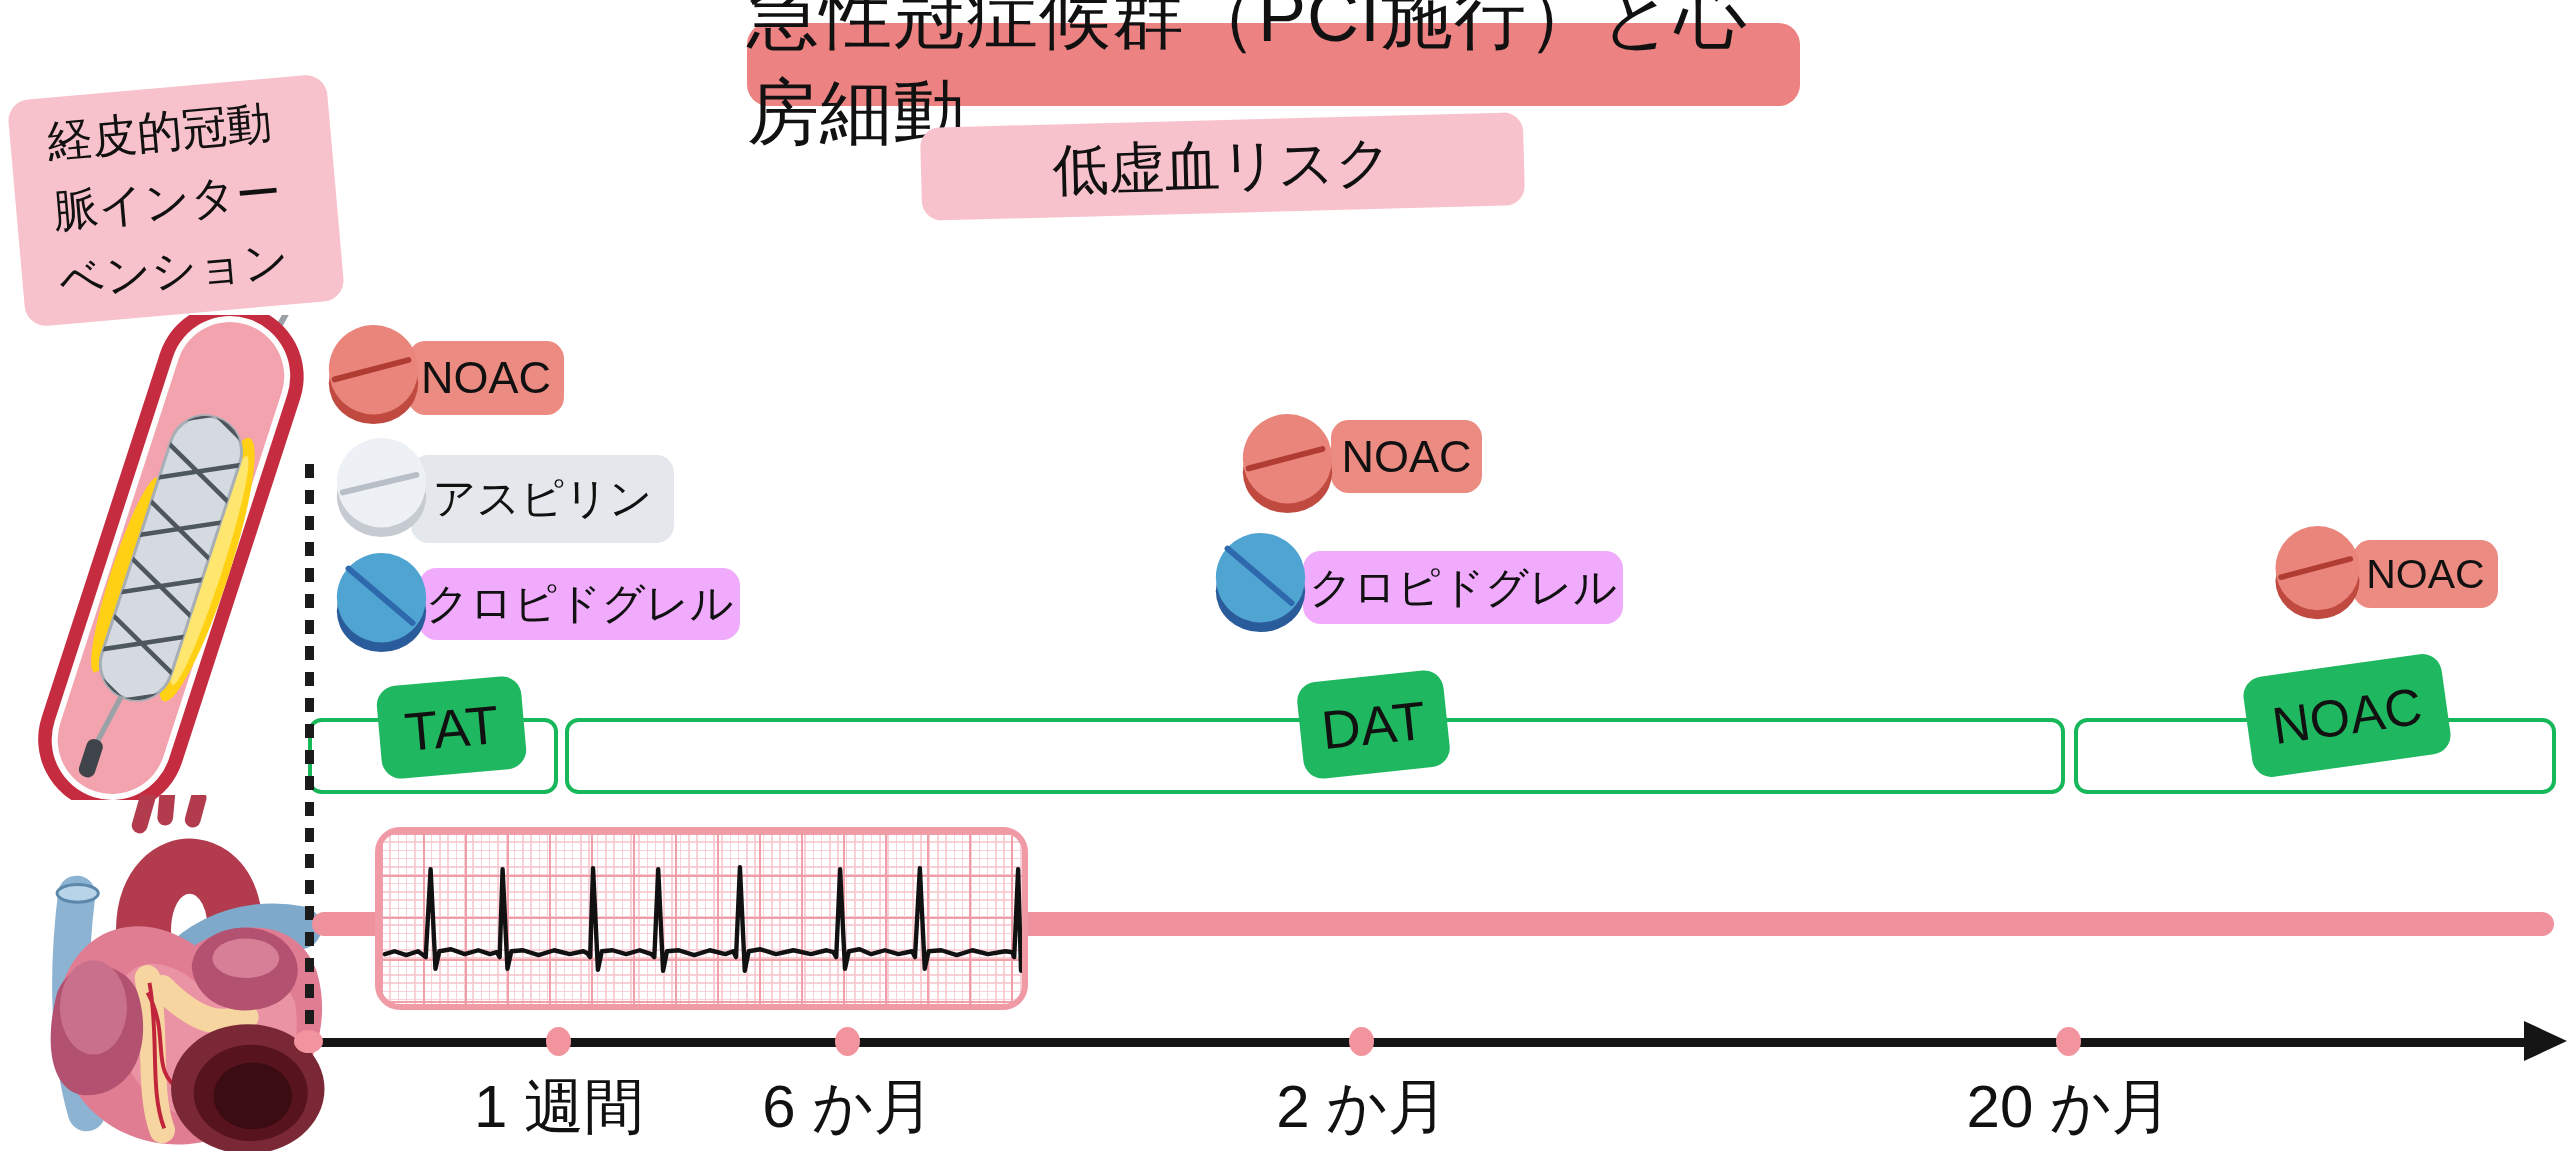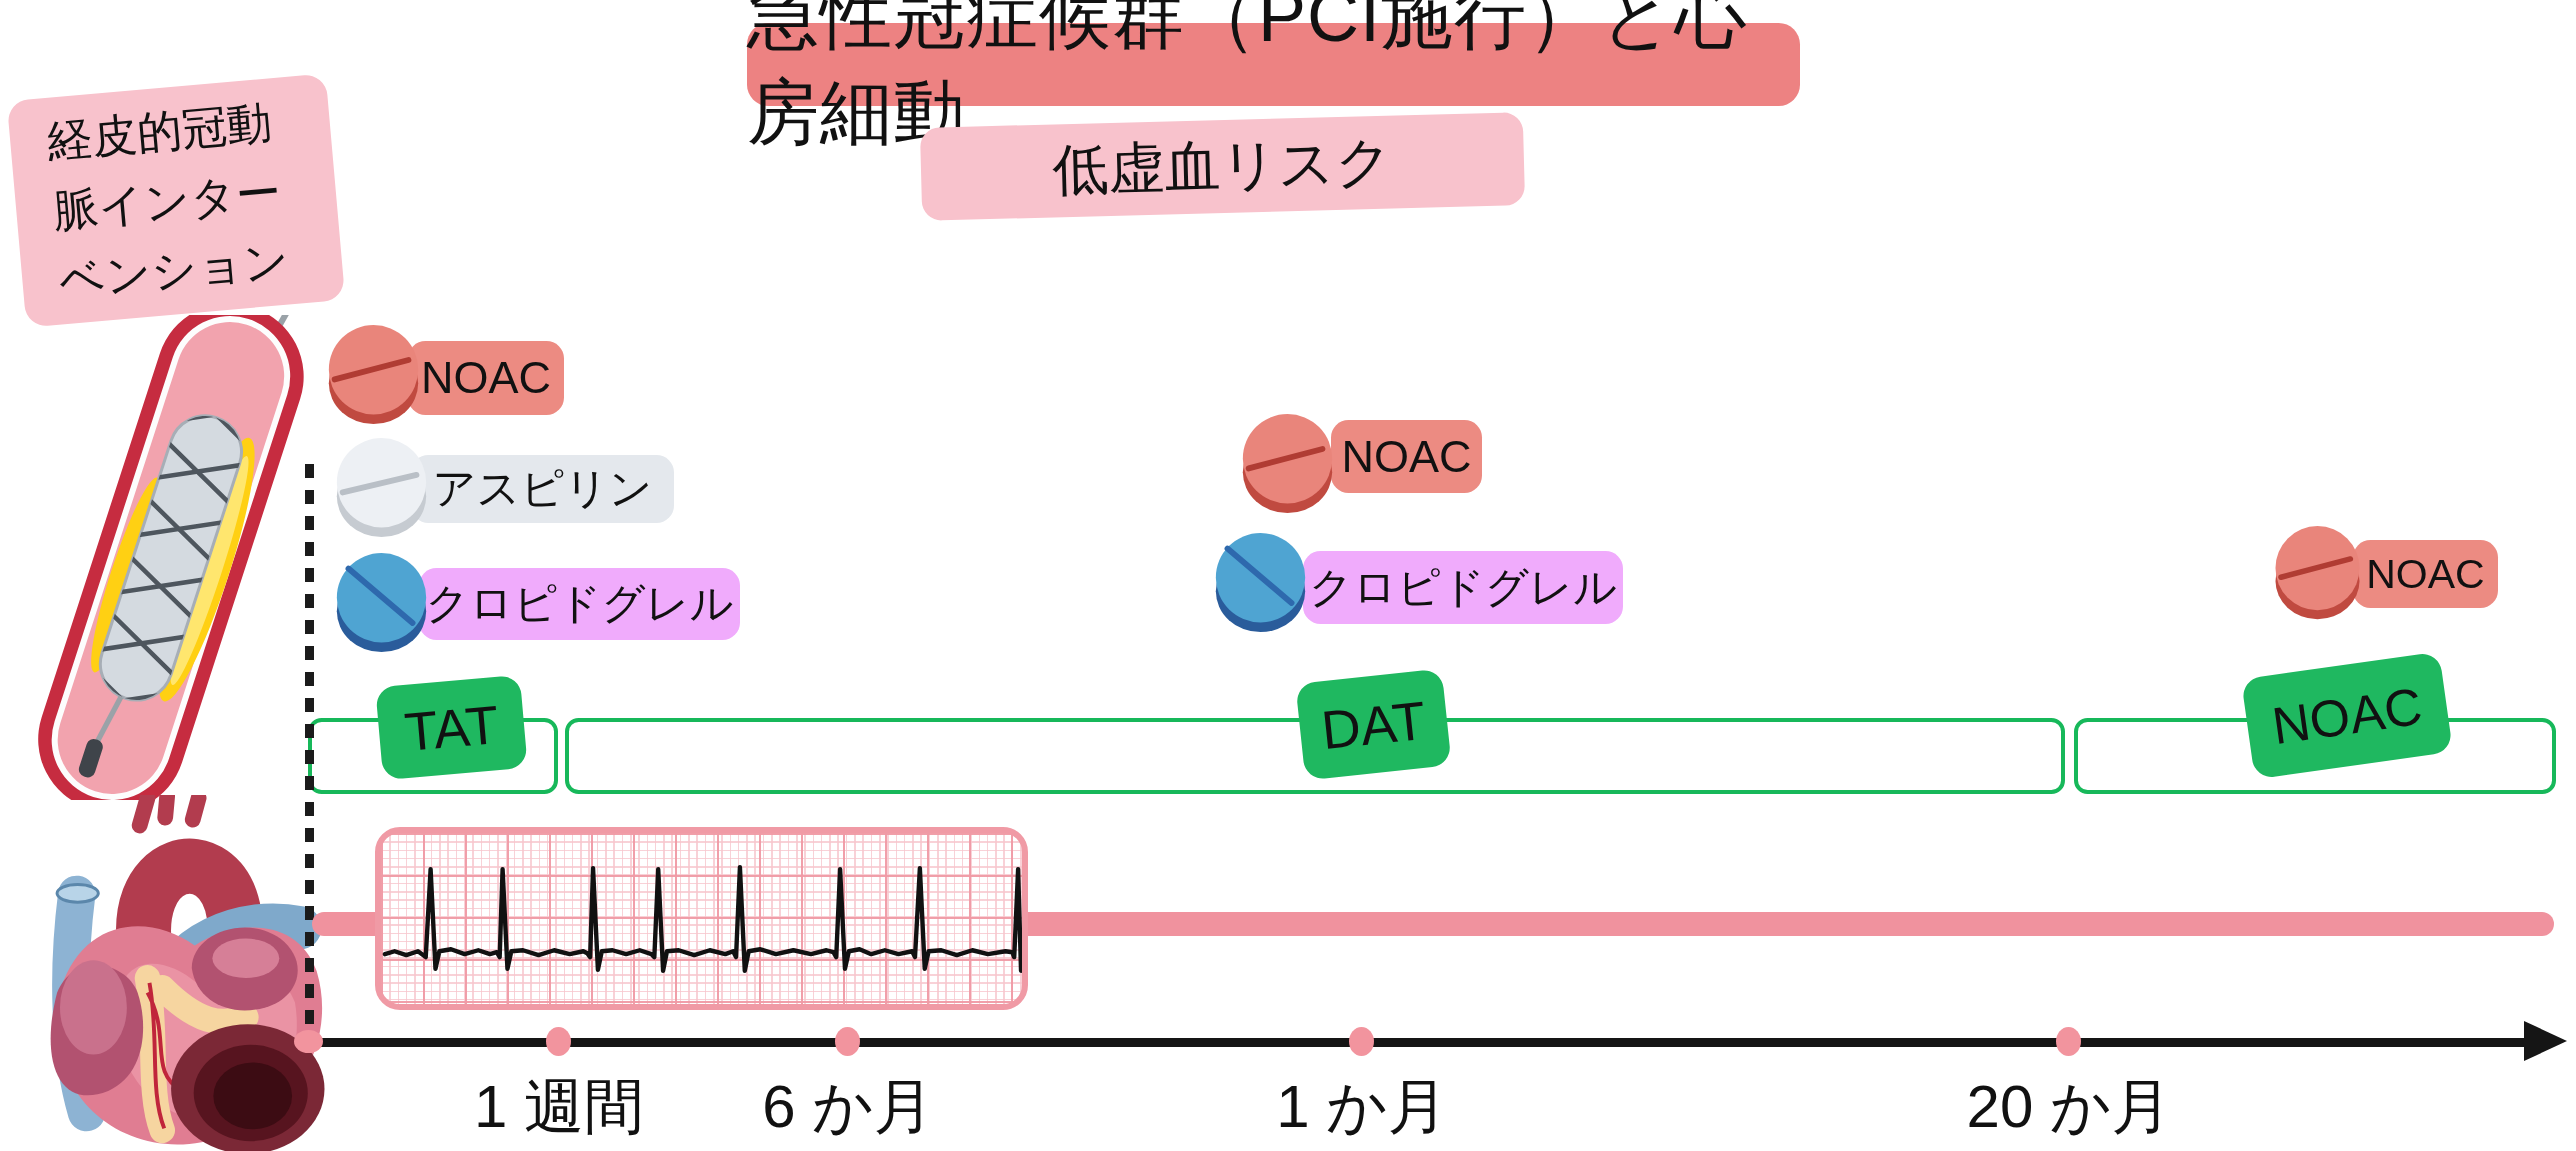--- a/index.html
+++ b/index.html
@@ -131,21 +131,21 @@
 
   <div class="abs pill-label salmon" style="left:408px;top:341px;width:156px;height:74px;font-size:45px">
     <span>NOAC</span>
   </div>
   <svg class="abs pill" style="left:323px;top:323px" viewBox="0 0 104 110">
     <ellipse cx="52" cy="62" rx="46" ry="42" fill="#c04a40"></ellipse>
     <circle cx="52" cy="48" r="46" fill="#e9857b"></circle>
     <line x1="12" y1="58" x2="88" y2="38" stroke="#b03c33" stroke-width="6" stroke-linecap="round"></line>
   </svg>
 
-  <div class="abs pill-label gray" style="left:411px;top:455px;width:263px;height:68px">
+  <div class="abs pill-label gray" style="left:411px;top:455px;width:263px;height:88px">
     <span>アスピリン</span>
   </div>
   <svg class="abs pill" style="left:331px;top:436px" viewBox="0 0 104 110">
     <ellipse cx="52" cy="62" rx="46" ry="42" fill="#c6cbd1"></ellipse>
     <circle cx="52" cy="48" r="46" fill="#edf0f4"></circle>
     <line x1="12" y1="58" x2="88" y2="40" stroke="#b9bfc6" stroke-width="6" stroke-linecap="round"></line>
   </svg>
 
   <div class="abs pill-label blue" style="left:419px;top:568px;width:321px;height:72px">
     <span>クロピドグレル</span>
@@ -229,20 +229,20 @@
   <div class="abs tick-dot" style="left:1349px;top:1027px;width:25px;height:29px"></div>
   <div class="abs tick-dot" style="left:2056px;top:1027px;width:25px;height:29px"></div>
 
   <div class="abs tick-label" style="left:559px">
     <span>1 週間</span>
   </div>
   <div class="abs tick-label" style="left:848px">
     <span>6 か月</span>
   </div>
   <div class="abs tick-label" style="left:1362px">
-    <span>1 か月</span>
+    <span>2 か月</span>
   </div>
   <div class="abs tick-label" style="left:2069px">
     <span>20 か月</span>
   </div>
 
 </div>
 
 
 </body></html>

